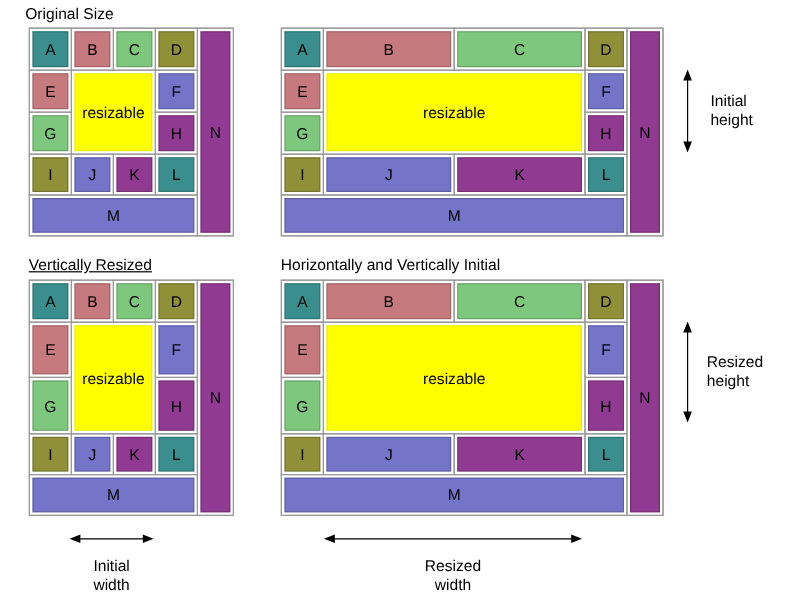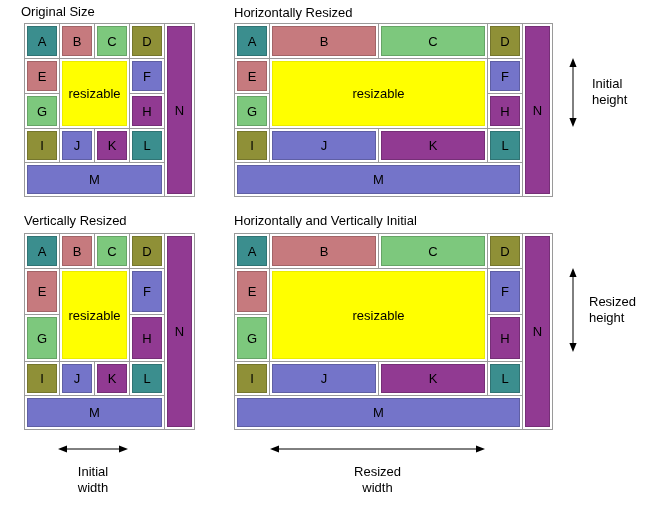--- a/index.html
+++ b/index.html
@@ -45,22 +45,21 @@
   .arrow svg{display:block}
   .annot{position:absolute;font-size:13px;line-height:16px;}
   .annot.centered{text-align:center;}
 </style>
 </head>
 <body>
 
 <div class="stage">
 
   <div class="panel-title" style="left:21px;top:4px;">Original Size</div>
-  <div class="panel-title" style="left:234px;top:5px;">Horizontally Resized</div>
-  <div class="panel-title" style="left:24px;top:213px;">Vertically Resized</div>
+  <div class="panel-title" style="left:24px;top:213px;text-decoration:underline;">Vertically Resized</div>
   <div class="panel-title" style="left:234px;top:213px;">Horizontally and Vertically Initial</div>
 
   <div class="panel cols-orig rows-orig" style="left:24px;top:23px;">
     <div class="cell ar-a c-teal">
         <span>A</span>
       </div>
     <div class="cell ar-b c-rose">
         <span>B</span>
       </div>
     <div class="cell ar-c c-green">

